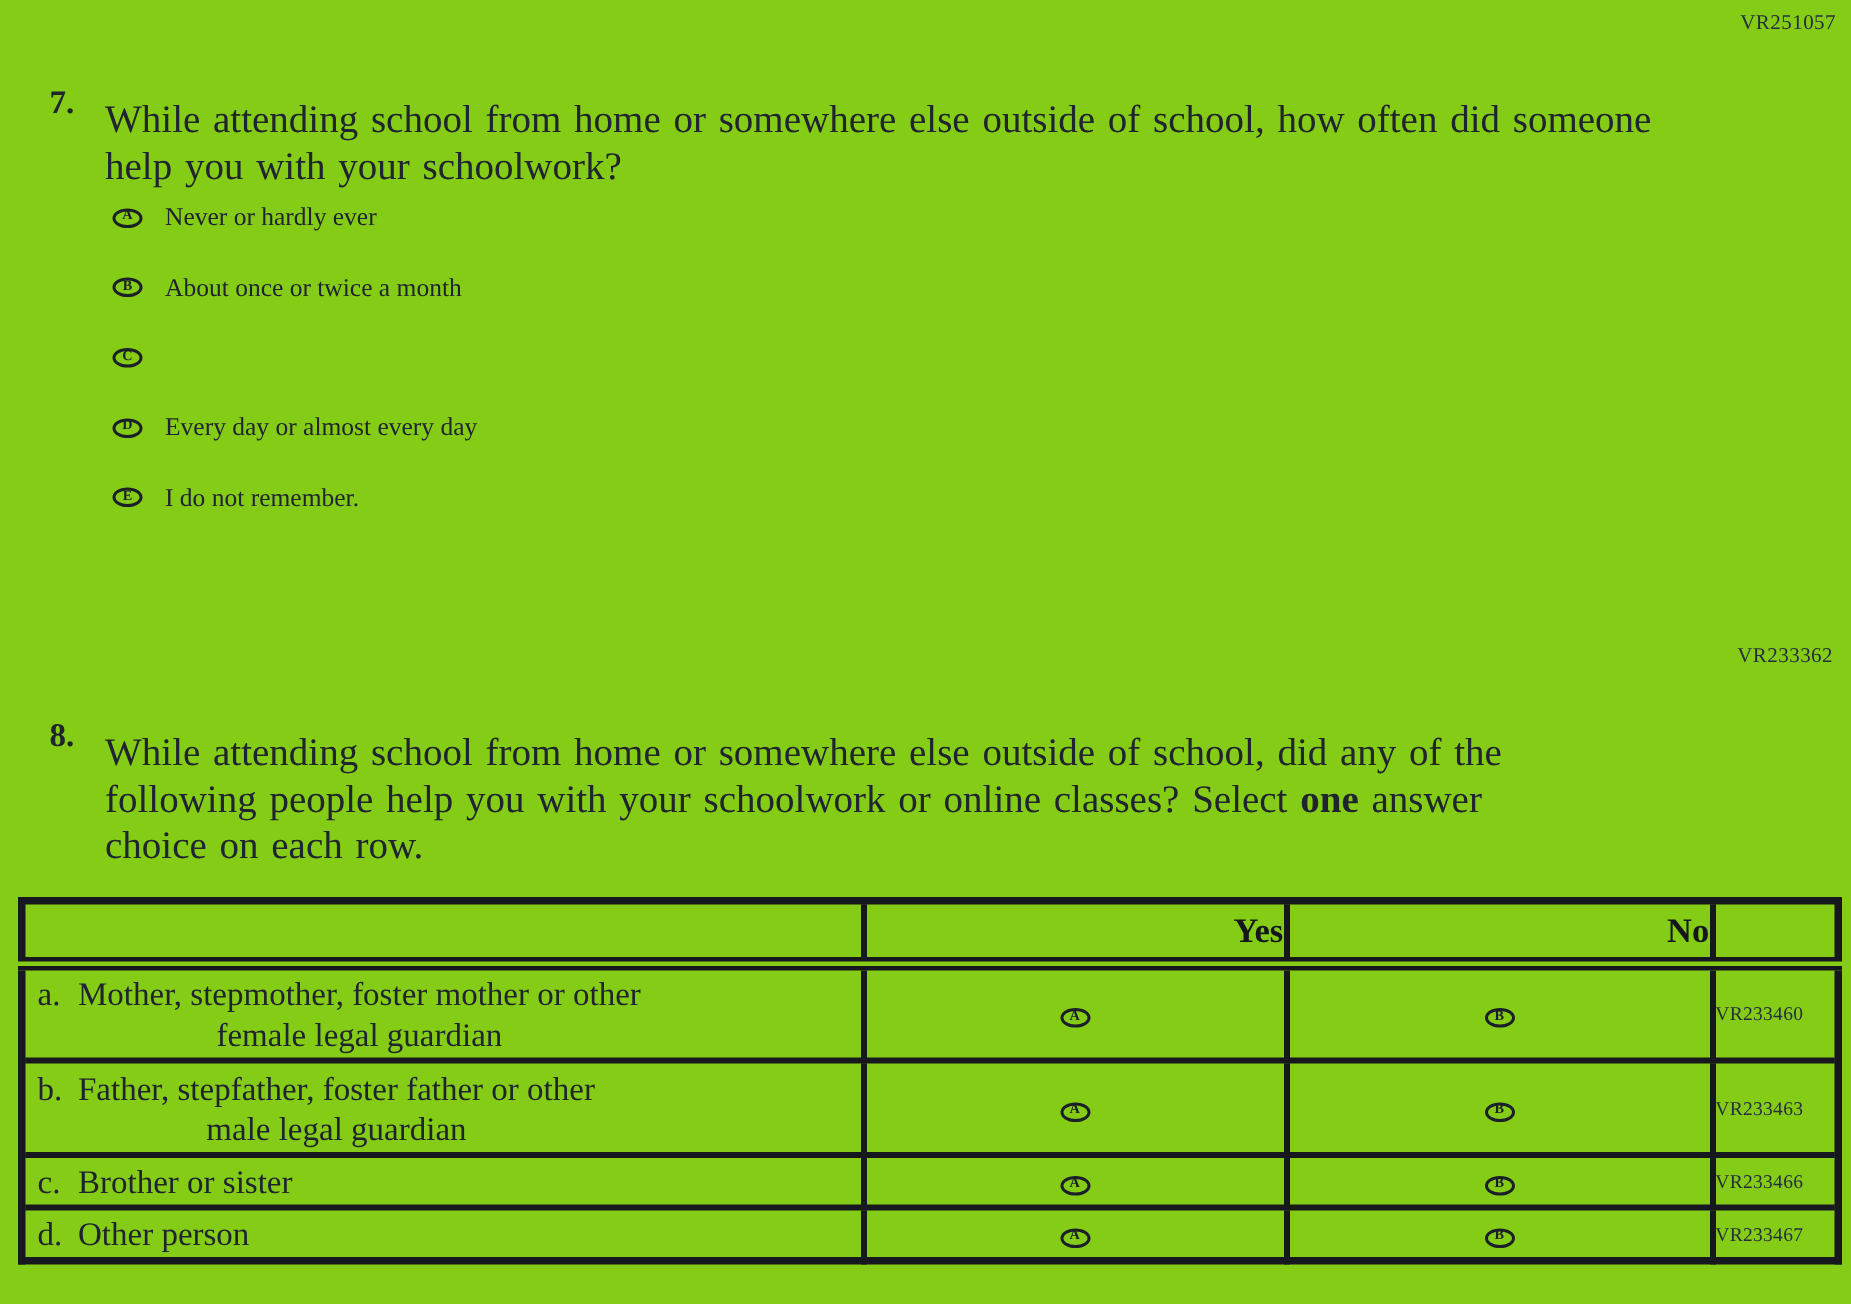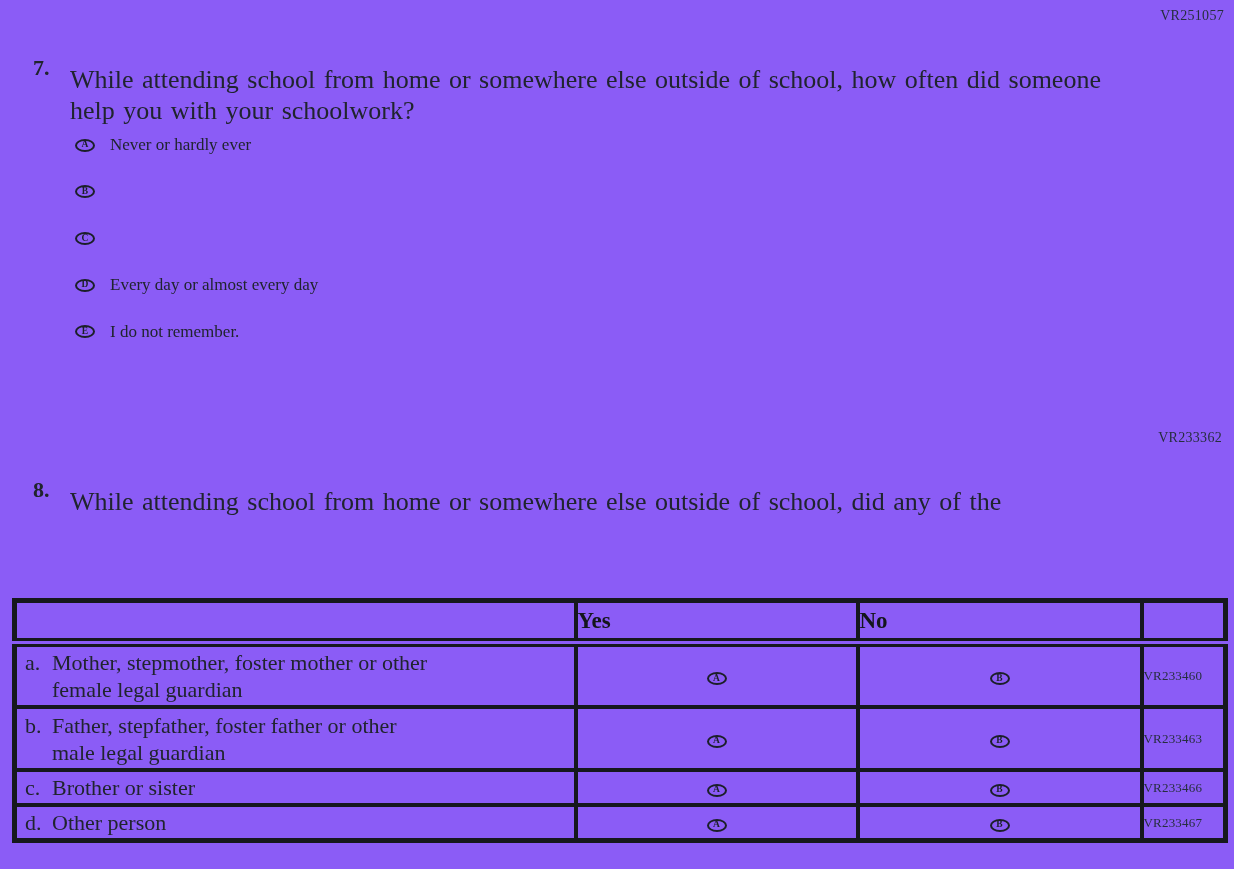--- a/index.html
+++ b/index.html
@@ -6,21 +6,21 @@
   html, body { width: 1234px; background: #fcfcf7; }
   body {
     font-family: "Liberation Serif", serif;
     color: #20242e;
     -webkit-font-smoothing: antialiased;
   }
   .page {
     position: relative;
     width: 1234px;
     height: 869px;
-    background: #8b5cf6;
+    background: #84cc16;
     overflow: hidden;
   }
   .form-code {
     position: absolute;
     font-size: 14px;
     letter-spacing: 0.3px;
     color: #262e3e;
   }
   .form-code.top { top: 8px; right: 10px; }
   .form-code.mid { top: 430px; right: 12px; }
@@ -85,36 +85,36 @@
     border: 5px solid #16181d;
   }
   .response-table th, .response-table td {
     border: 4px solid #16181d;
     vertical-align: middle;
   }
   .response-table thead th {
     border-bottom: 9px double #16181d;
     font-size: 23px;
     font-weight: bold;
-    text-align: left;
+    text-align: right;
     height: 42px;
     color: #14161c;
   }
   .row-tall { height: 63px; }
   .row-short { height: 30px; }
   td.label-cell { padding: 2px 6px 2px 8px; }
   .label-flex { display: flex; align-items: flex-start; }
   .row-letter {
     width: 27px;
     flex-shrink: 0;
     font-size: 22px;
     line-height: 27px;
   }
   .row-label { font-size: 22px; line-height: 27px; }
-  .row-label div { white-space: nowrap; }
+  .row-label div { white-space: nowrap; text-align: center; }
   td.bubble-cell { text-align: center; }
   td.code-cell {
     font-size: 13px;
     letter-spacing: 0.2px;
     color: #262e3e;
   }
 </style>
 </head>
 <body>
 
@@ -130,40 +130,43 @@
     </div>
   </div>
 
   <ul class="options">
     <li class="option-row">
       <span class="bubble">A</span>
       <span class="option-label">Never or hardly ever</span>
     </li>
     <li class="option-row">
       <span class="bubble">B</span>
+      <span class="option-label">About once or twice a month</span>
     </li>
     <li class="option-row">
       <span class="bubble">C</span>
     </li>
     <li class="option-row">
       <span class="bubble">D</span>
       <span class="option-label">Every day or almost every day</span>
     </li>
     <li class="option-row">
       <span class="bubble">E</span>
       <span class="option-label">I do not remember.</span>
     </li>
   </ul>
 
   <span class="form-code mid">VR233362</span>
 
   <div class="question q8">
     <span class="q-number">8.</span>
     <div class="q-text">
       <div class="q-line">While attending school from home or somewhere else outside of school, did any of the</div>
+      <div class="q-line"><span>following people help you with your schoolwork or online classes? Select </span><span class="q-bold">one</span><span> answer</span></div>
+      <div class="q-line">choice on each row.</div>
     </div>
   </div>
 
   <table class="response-table">
     <colgroup>
       <col style="width:561px">
       <col style="width:282px">
       <col style="width:284px">
       <col style="width:84px">
     </colgroup>

